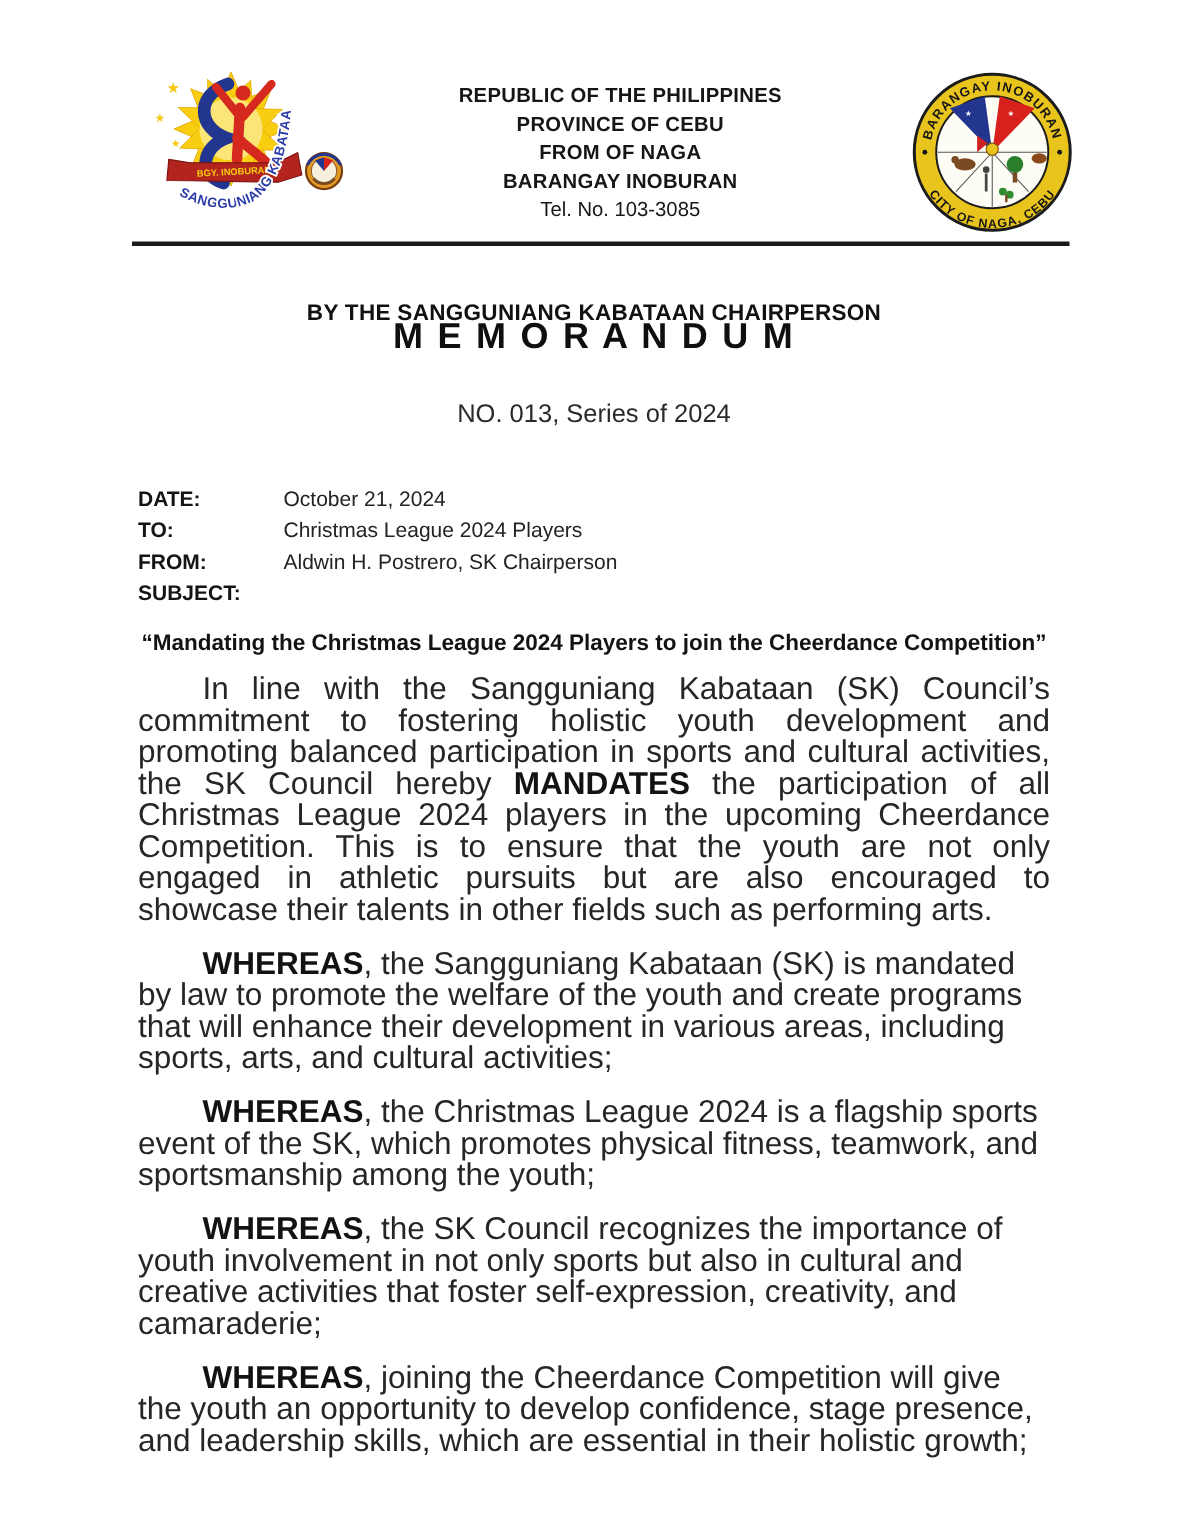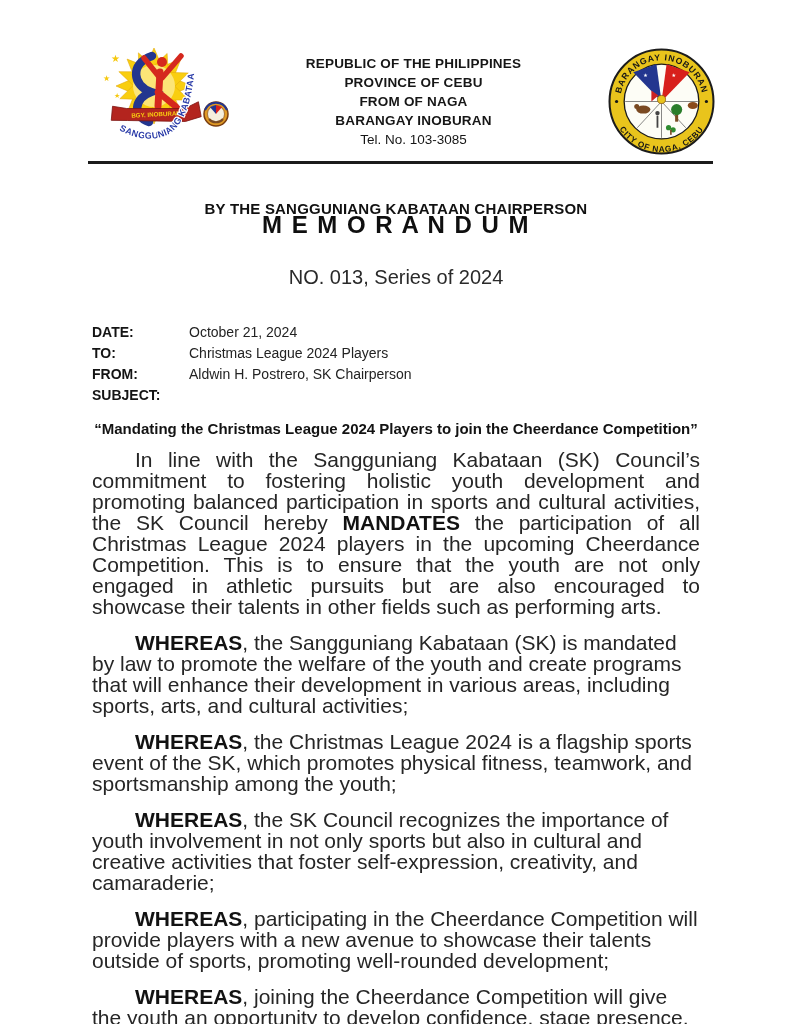--- a/index.html
+++ b/index.html
@@ -33,21 +33,21 @@
     text-align:center;font-size:15px;font-weight:bold;color:#111;
     letter-spacing:0.2px;
   }
   .memo-title{
     position:absolute;top:211px;left:0;right:0;
     text-align:center;font-size:24px;font-weight:bold;color:#0f0f0f;
     letter-spacing:1.5px;
   }
   .memo-no{
     position:absolute;top:266px;left:0;right:0;
-    text-align:center;font-size:20px;color:#2a2a2a;
+    text-align:center;font-size:17px;color:#2a2a2a;
   }
   
   .meta{
     position:absolute;top:322px;left:92px;
     font-size:14px;line-height:21px;color:#232323;
   }
   .meta-row{white-space:nowrap;}
   .meta-label{display:inline-block;width:97px;font-weight:bold;color:#141414;}
   
   .subject{
@@ -193,18 +193,17 @@
 
   <div class="body-text">
     <p class="justify"><span>In line with the Sangguniang Kabataan (SK) Council’s commitment to fostering holistic youth development and promoting balanced participation in sports and cultural activities, the SK Council hereby </span><b>MANDATES</b><span> the participation of all Christmas League 2024 players in the upcoming Cheerdance Competition. This is to ensure that the youth are not only engaged in athletic pursuits but are also encouraged to showcase their talents in other fields such as performing arts.</span></p>
 
     <p><b>WHEREAS</b><span>, the Sangguniang Kabataan (SK) is mandated by law to promote the welfare of the youth and create programs that will enhance their development in various areas, including sports, arts, and cultural activities;</span></p>
 
     <p><b>WHEREAS</b><span>, the Christmas League 2024 is a flagship sports event of the SK, which promotes physical fitness, teamwork, and sportsmanship among the youth;</span></p>
 
     <p><b>WHEREAS</b><span>, the SK Council recognizes the importance of youth involvement in not only sports but also in cultural and creative activities that foster self-expression, creativity, and camaraderie;</span></p>
 
-    <p><b>WHEREAS</b><span>, participating in the Cheerdance Competition will provide players with a new avenue to showcase their talents outside of sports, promoting well-rounded development;</span></p>
 
     <p><b>WHEREAS</b><span>, joining the Cheerdance Competition will give the youth an opportunity to develop confidence, stage presence, and leadership skills, which are essential in their holistic growth;</span></p>
   </div>
 
 </div>
 
 </body></html>

